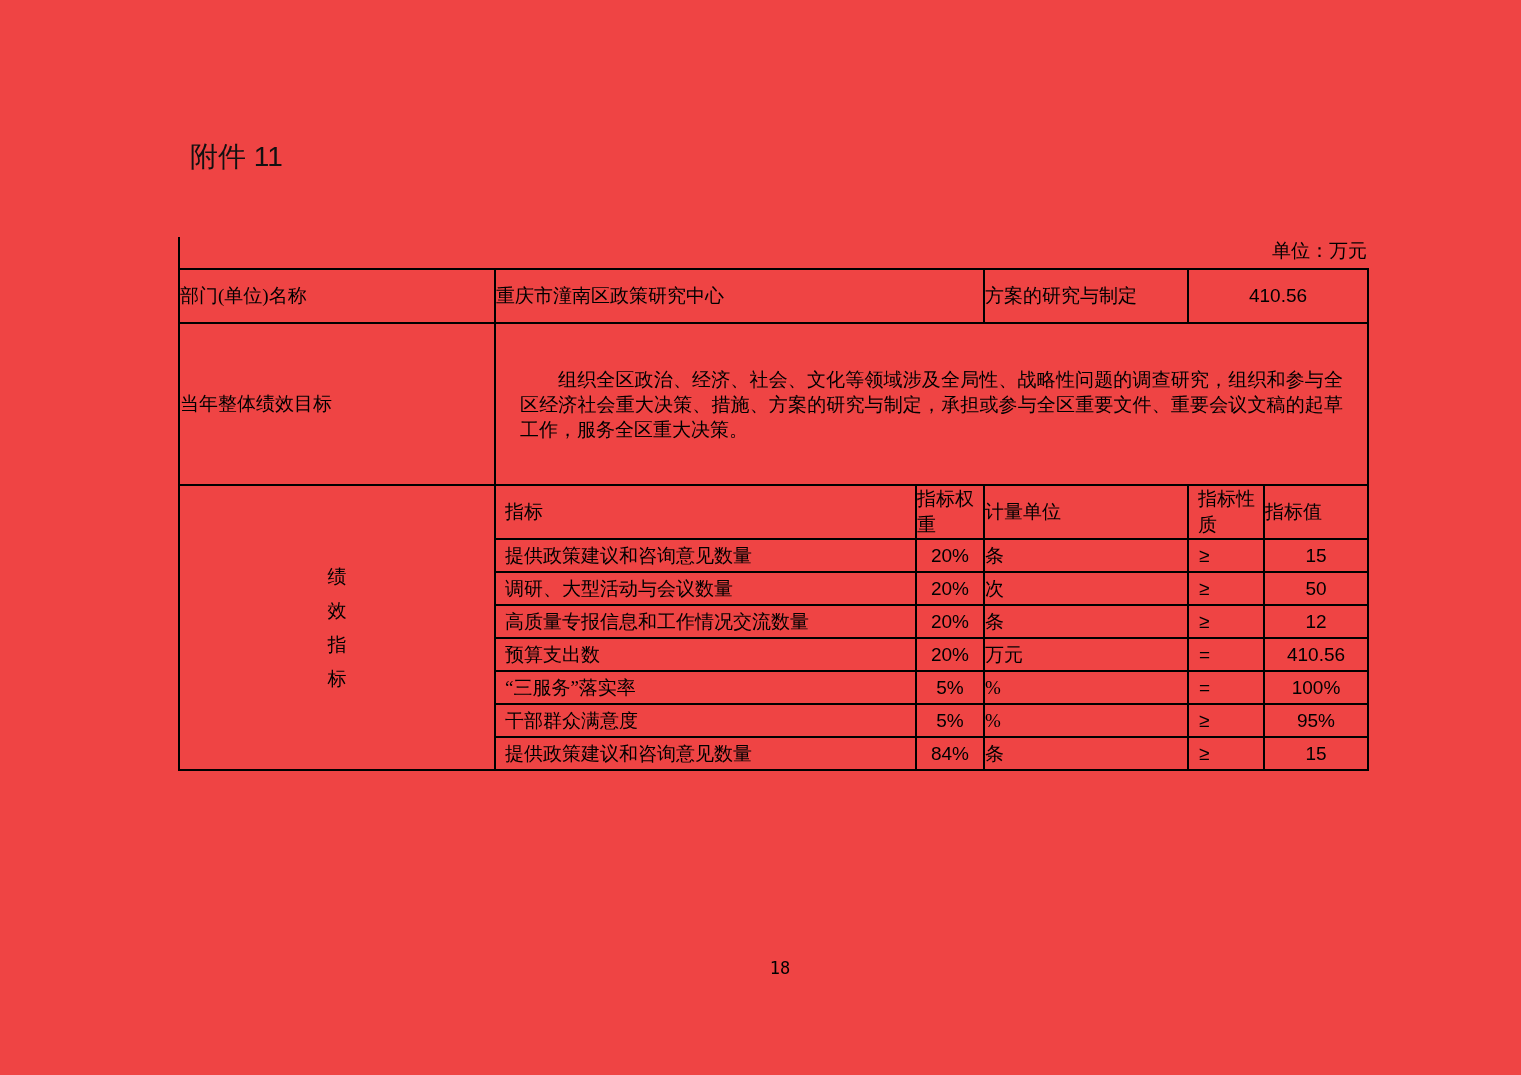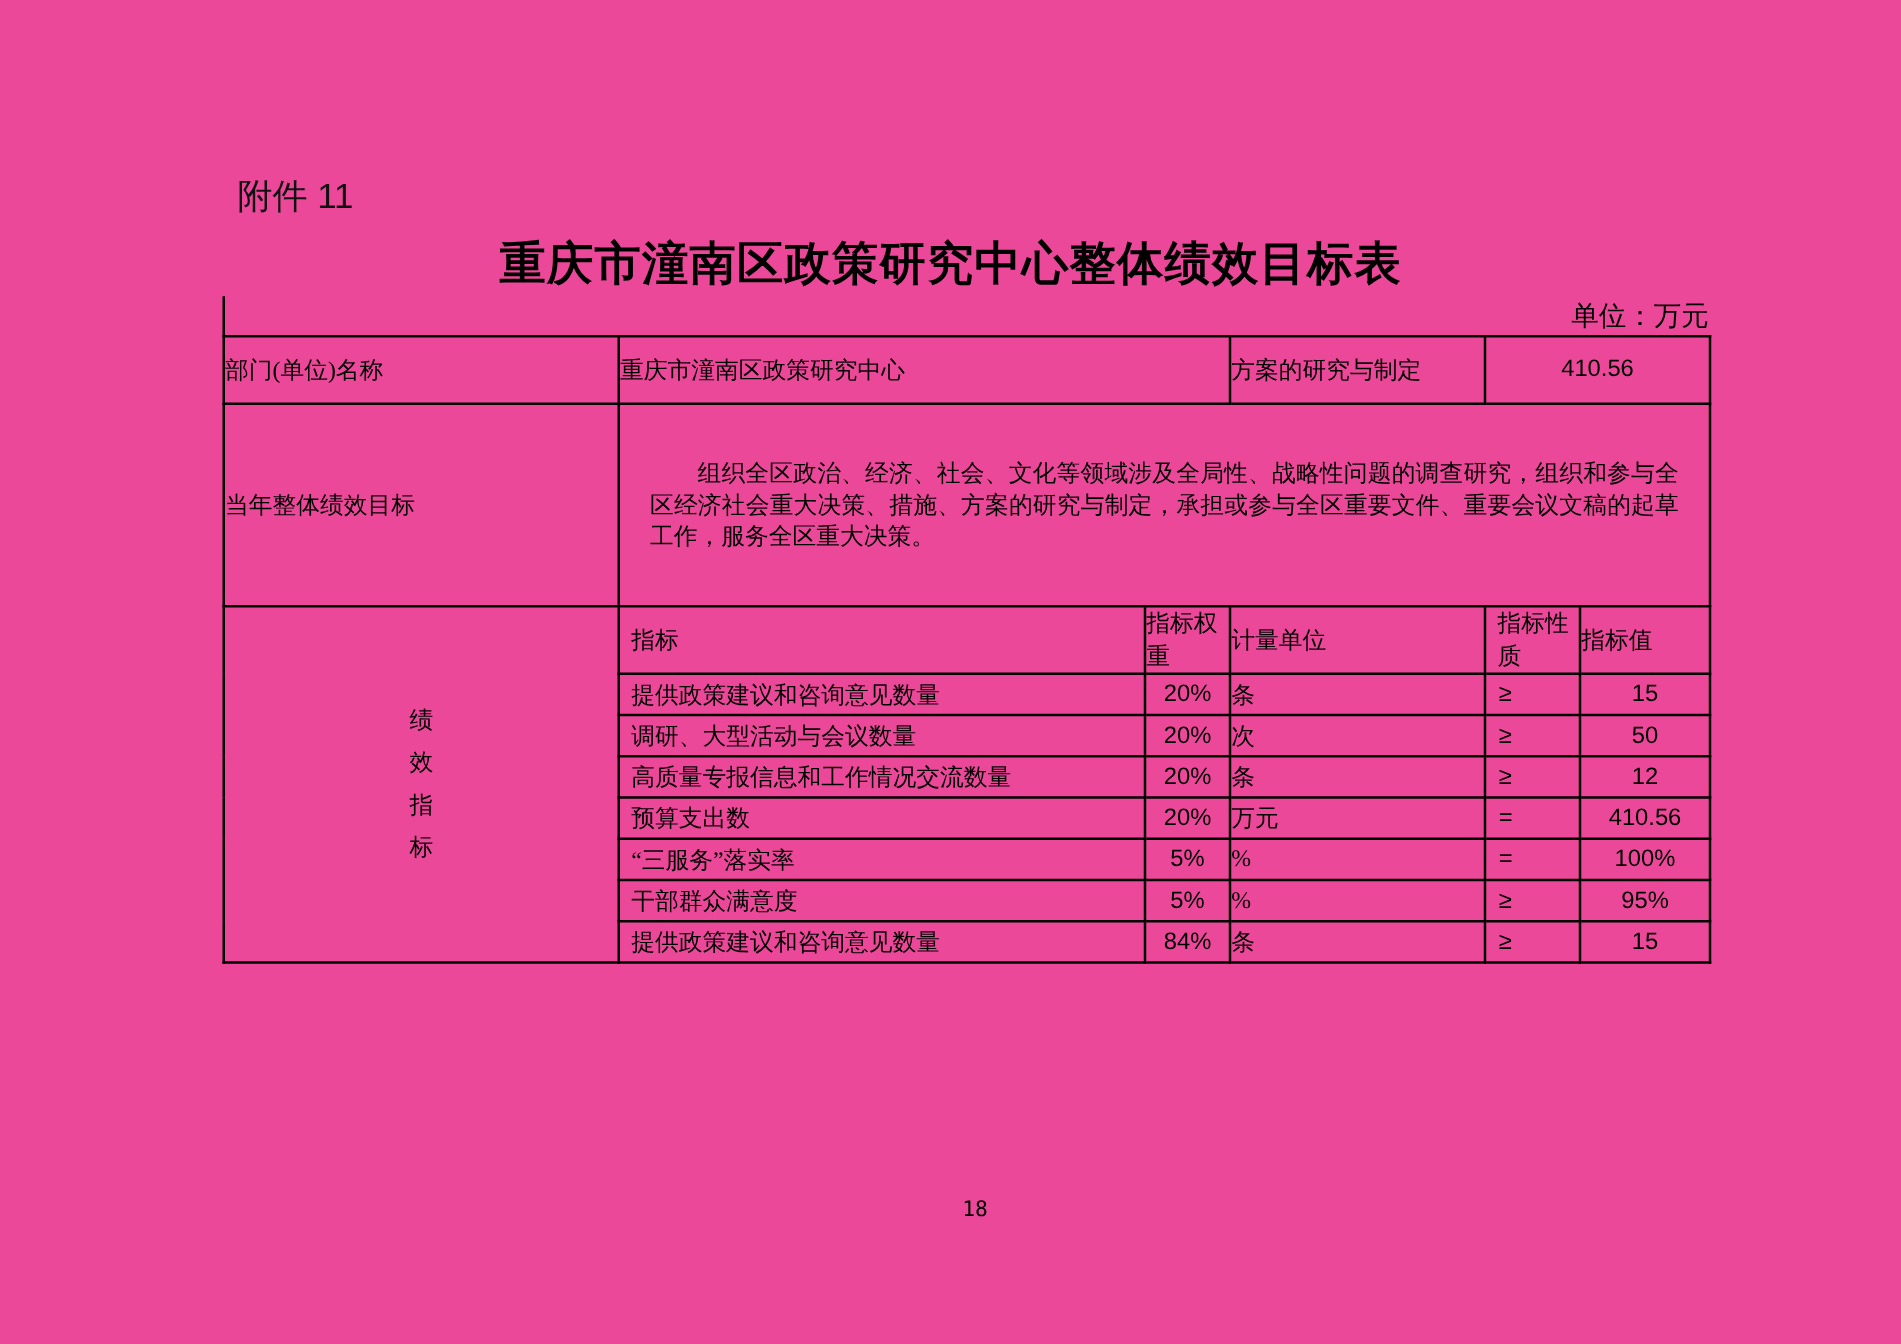--- a/index.html
+++ b/index.html
@@ -4,21 +4,21 @@
 <style>
   html, body {
     margin: 0;
     padding: 0;
     background: #ffffff;
   }
   .page {
     position: relative;
     width: 1521px;
     height: 1075px;
-    background: #ec4899;
+    background: #ef4444;
     color: #000000;
     font-family: "Liberation Serif", "DejaVu Serif", serif;
     overflow: hidden;
   }
   .attachment {
     position: absolute;
     left: 190px;
     top: 138px;
     font-family: "Liberation Sans", "DejaVu Sans", sans-serif;
     font-size: 28px;
@@ -35,21 +35,21 @@
     letter-spacing: 1px;
     font-family: "Liberation Serif", "DejaVu Serif", serif;
     margin: 0;
   }
   .unit-note {
     position: absolute;
     left: 178px;
     top: 238px;
     width: 1189px;
     text-align: right;
-    font-size: 22px;
+    font-size: 19px;
   }
   .left-stub {
     position: absolute;
     left: 178px;
     top: 237px;
     width: 2px;
     height: 32px;
     background: #000;
   }
   table.main {
@@ -102,21 +102,20 @@
     font-family: "DejaVu Sans Mono", monospace;
   }
 </style>
 </head>
 <body>
 
 <div class="page">
 
   <div class="attachment">附件 11</div>
 
-  <h1 class="doc-title">重庆市潼南区政策研究中心整体绩效目标表</h1>
 
   <div class="unit-note">单位：万元</div>
 
   <div class="left-stub"></div>
 
   <table class="main">
     <colgroup>
       <col style="width:316px">
       <col style="width:421px">
       <col style="width:68px">

